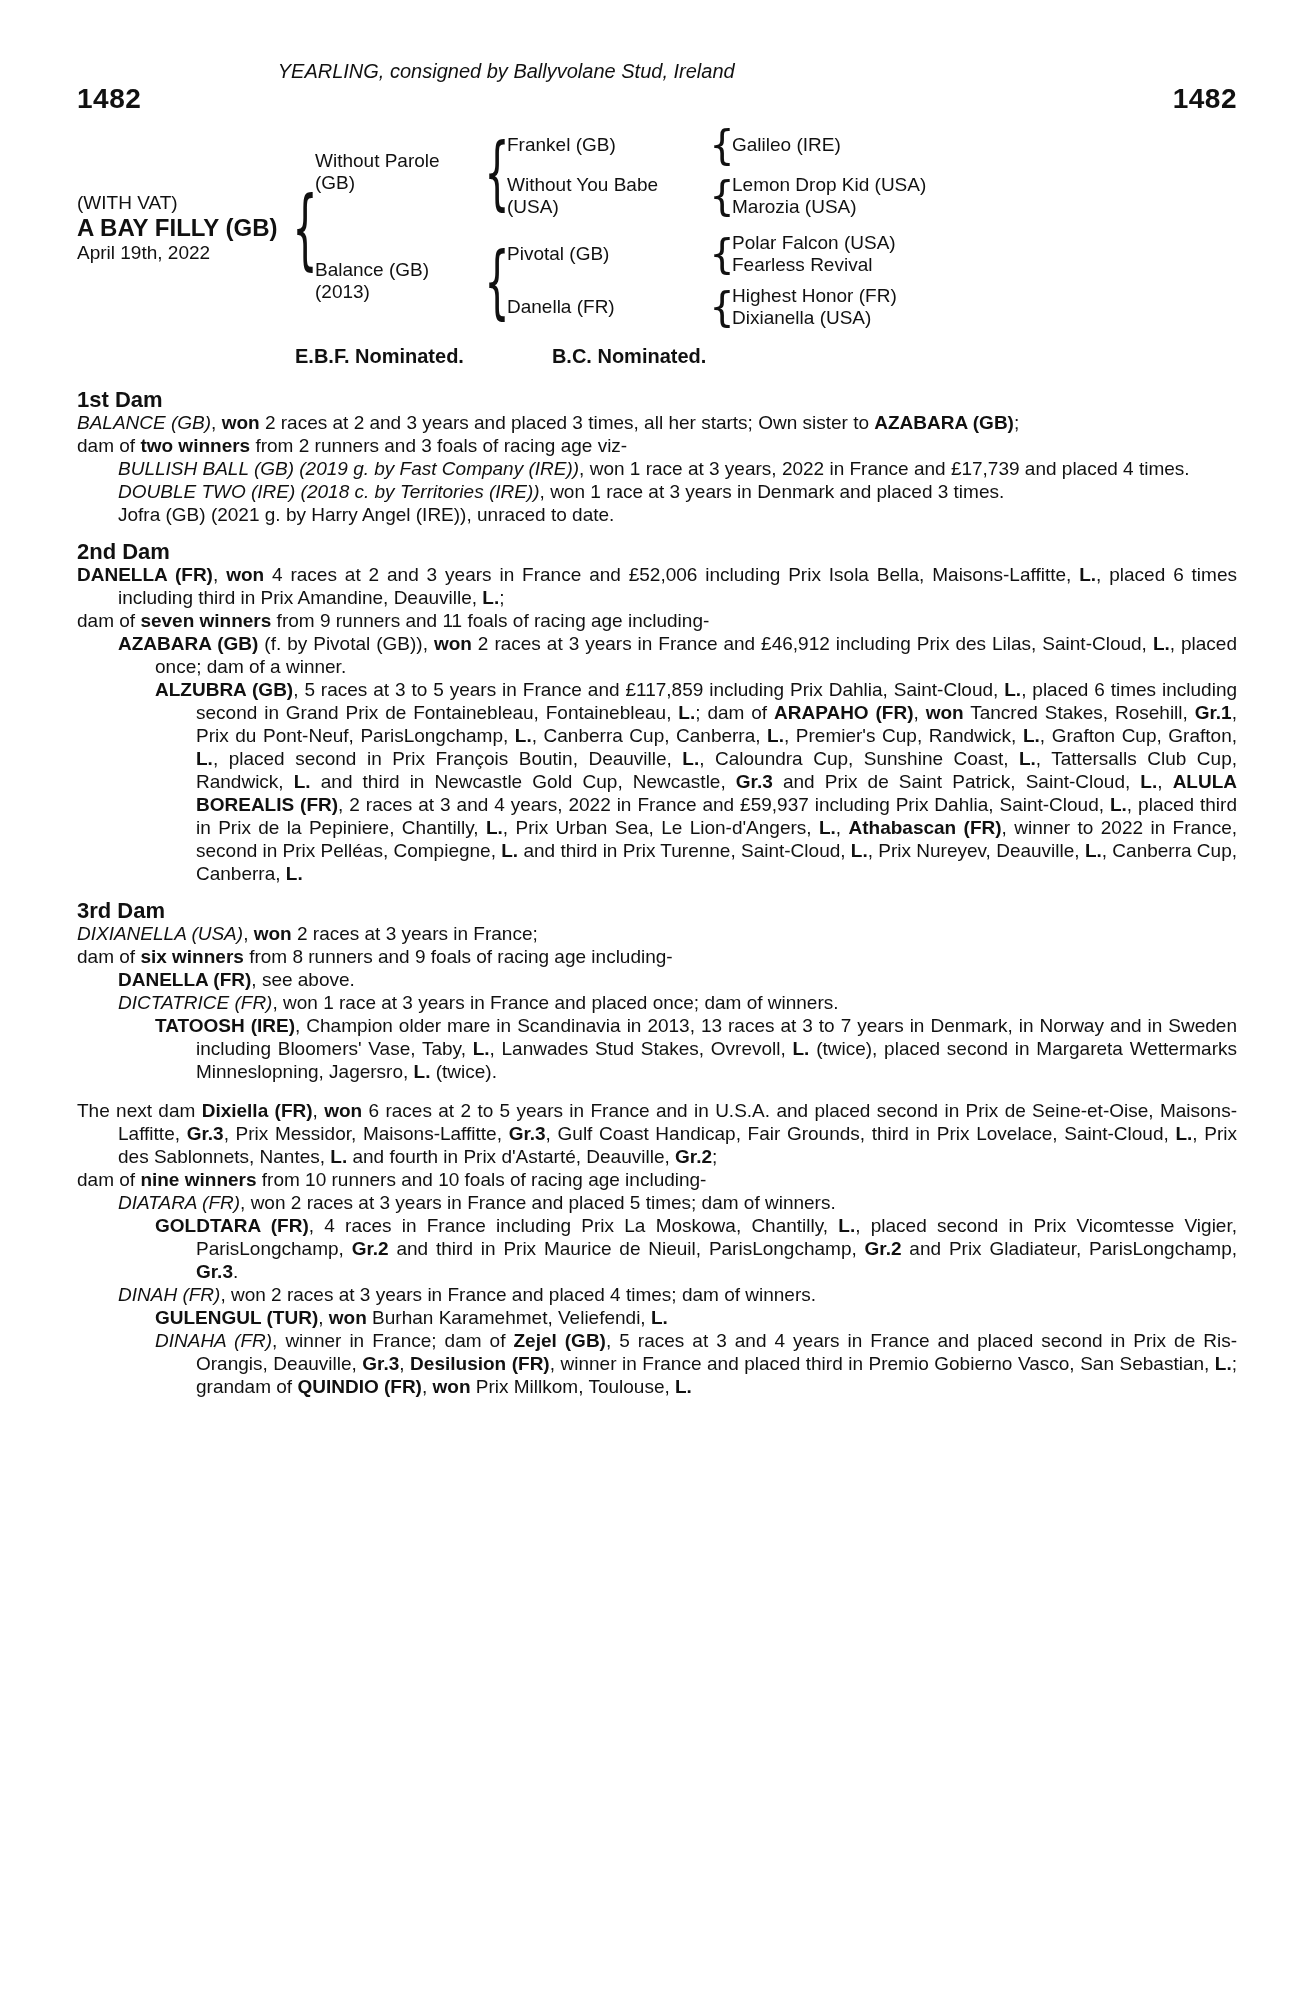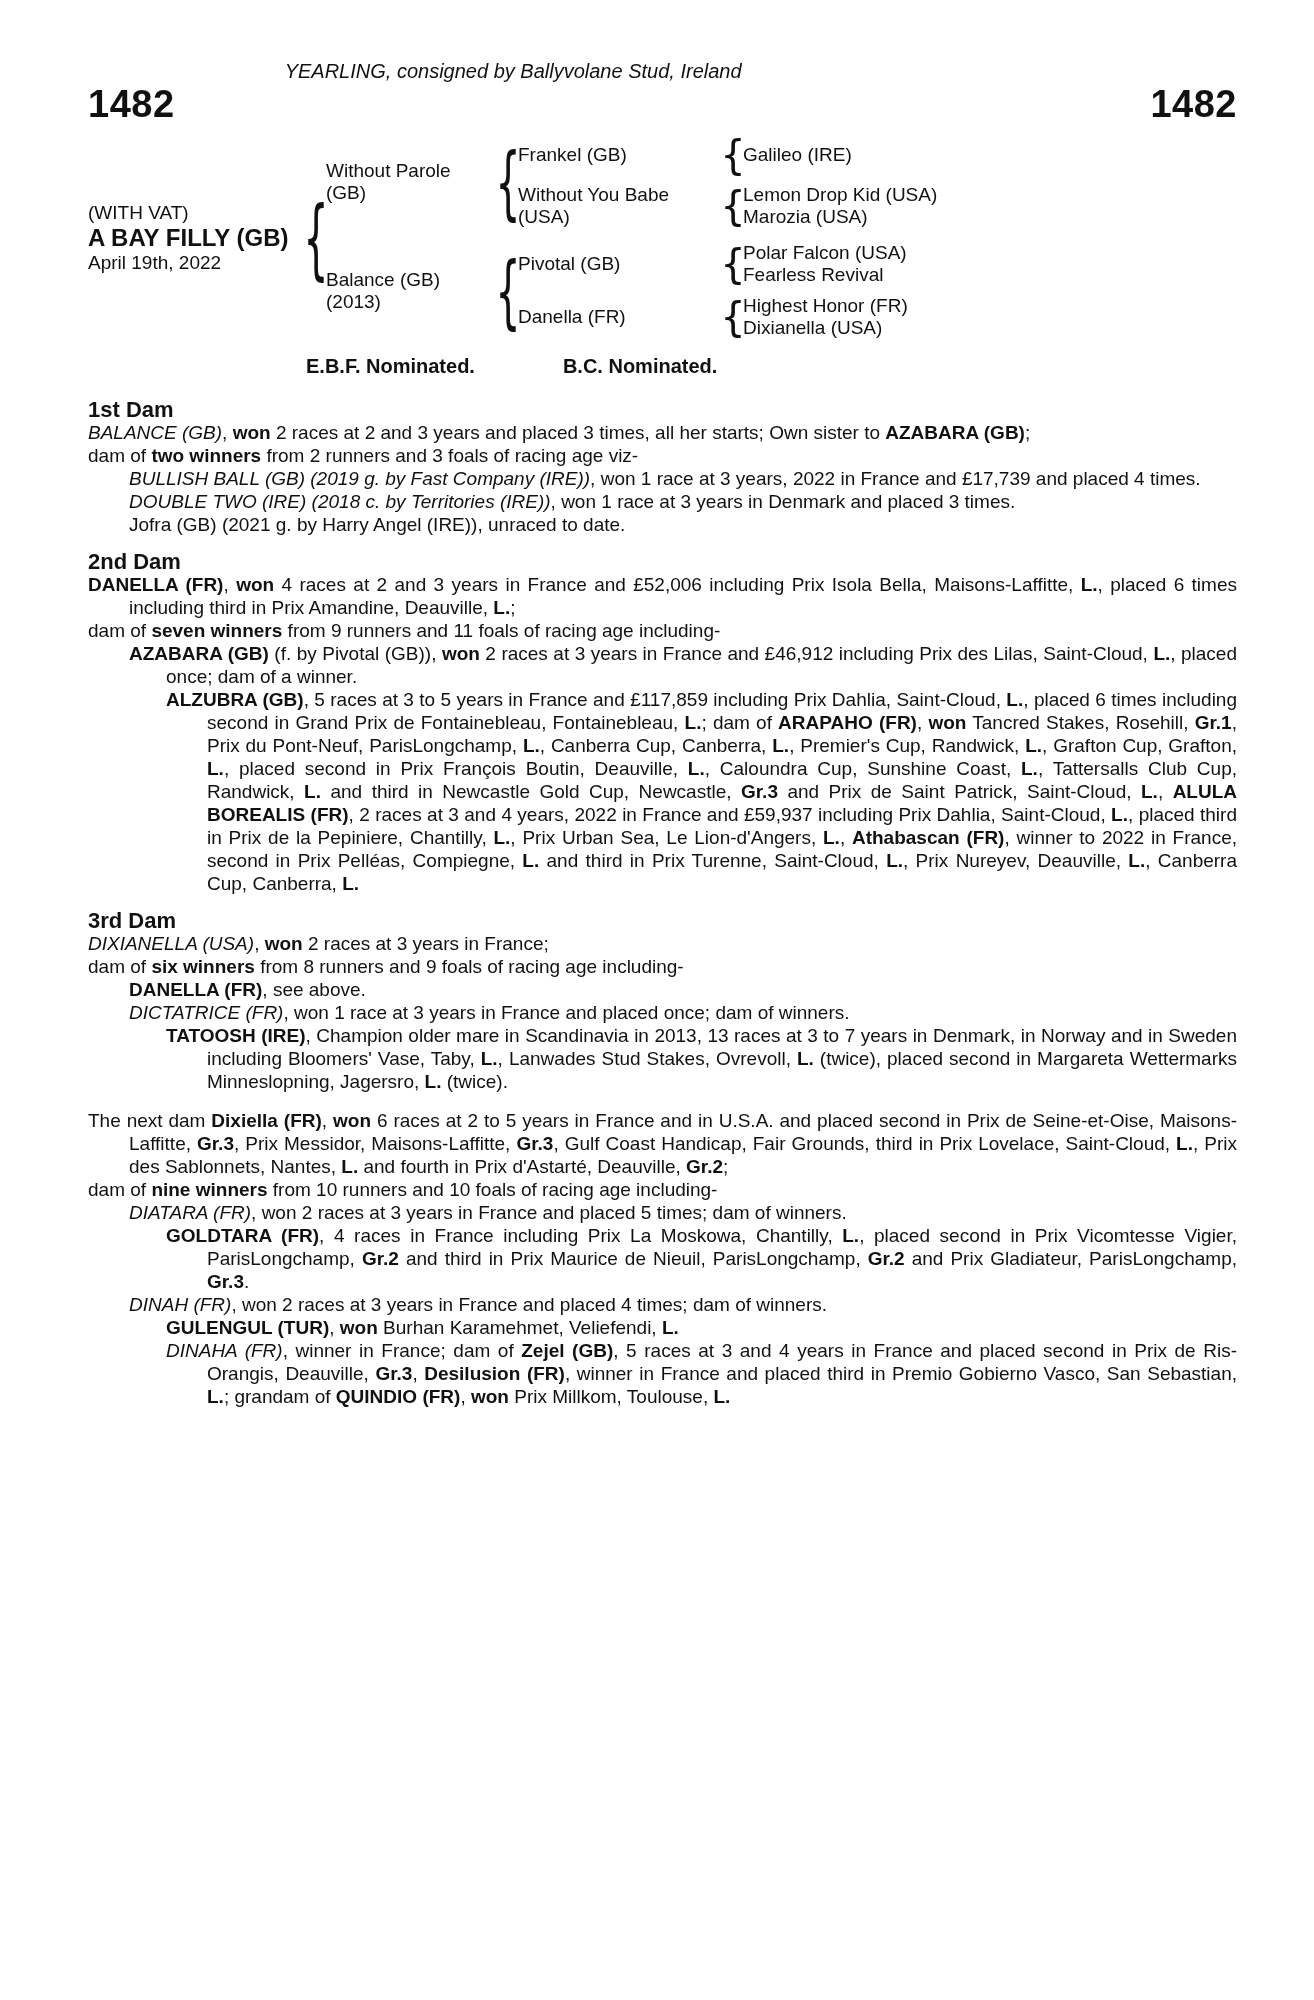--- a/index.html
+++ b/index.html
@@ -3,33 +3,33 @@
 <meta charset="utf-8">
 <style>
   * { margin:0; padding:0; box-sizing:border-box; }
   html,body { background:#ffffff; }
   body {
     width:1314px; height:2000px;
     color:#111;
     font-family:"Liberation Sans", sans-serif;
     overflow:hidden;
   }
-  .page { padding:60px 77px 0 77px;margin-left:11px; }
+  .page { padding:60px 77px 0 77px; }
 
   .consign {
     font-style:italic;
     font-size:20px;
     width:74%;
     text-align:center;
   }
   .lot-row {
     display:flex; justify-content:space-between; align-items:flex-start;
     margin-top:2px;
   }
-  .lot { font-size:38px; font-weight:bold; line-height:1; letter-spacing:.5px; }
+  .lot { font-size:28px; font-weight:bold; line-height:1; letter-spacing:.5px; }
 
   .stand { font-size:21px; font-weight:bold; margin-top:14px; }
 
   
   .pedigree { display:flex; align-items:center; margin-top:12px; font-size:19px; }
   .identity { width:218px; line-height:25px; }
   .identity .horse { font-weight:bold; font-size:24px; }
   .brace {
     width:20px; display:flex; align-items:center; justify-content:center;
     font-size:40px; font-weight:400; line-height:1;

